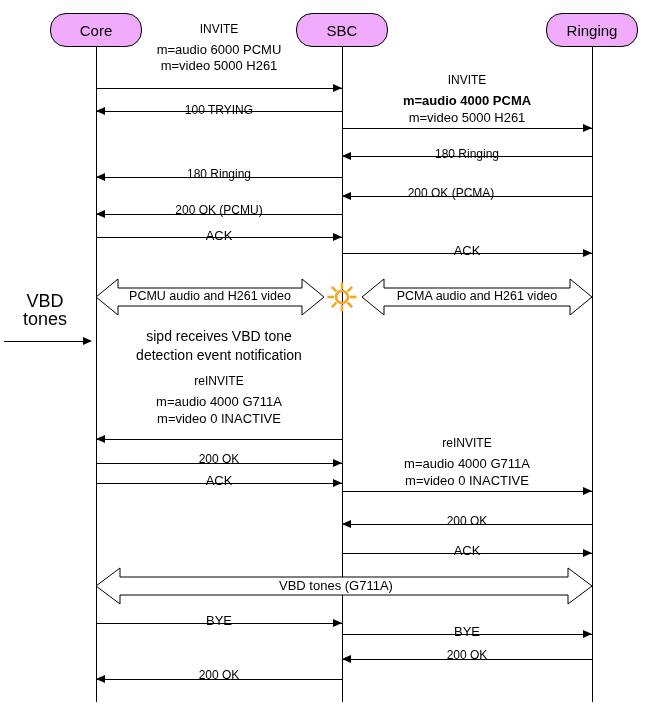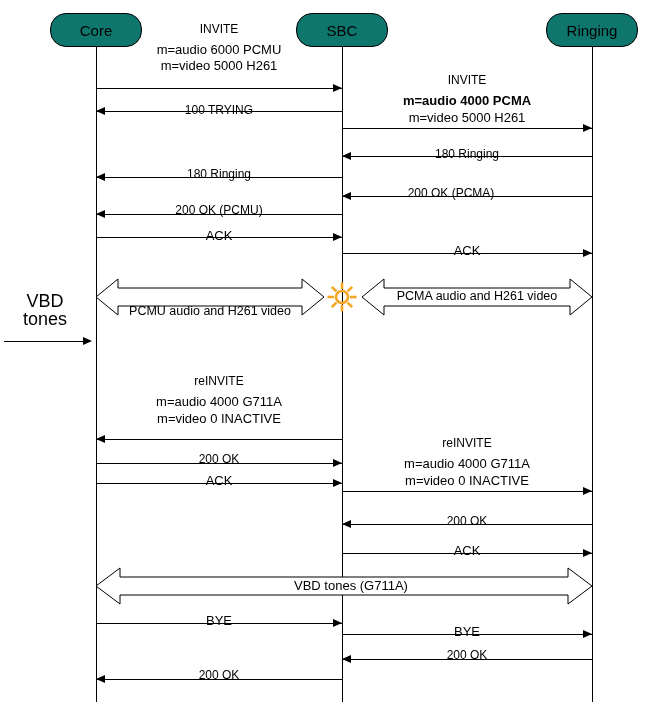--- a/index.html
+++ b/index.html
@@ -15,21 +15,21 @@
     position: relative;
     width: 648px;
     height: 709px;
     overflow: hidden;
     background: #ffffff;
   }
   .lifeline-box {
     position: absolute;
     border: 1px solid #000;
     border-radius: 16px;
-    background: #0f766e;
+    background: #f0abfc;
     text-align: center;
     font-size: 15px;
     line-height: 34px;
     height: 34px;
     box-sizing: border-box;
   }
   .lifeline-line {
     position: absolute;
     width: 0;
     border-left: 1px solid #000;
@@ -144,21 +144,21 @@
 
   <div class="msg-label" style="left:342px; top:243px; width:250px;">ACK</div>
   <div class="arrow-line" style="left:342px; top:253px; width:250px;"></div>
   <div class="arrow-head right" style="left:583px; top:249px;"></div>
 
   <div class="hollow-arrow" style="left:96px; top:276px;">
     <svg width="228" height="42" viewBox="0 0 228 42">
       <polygon points="0,21 22,3 22,12 206,12 206,3 228,21 206,39 206,30 22,30 22,39" fill="#ffffff" stroke="#000000" stroke-width="1"></polygon>
     </svg>
   </div>
-  <div class="msg-label" style="left:100px; top:289px; width:220px; font-size:12.5px;margin-top:15px;">PCMU audio and H261 video</div>
+  <div class="msg-label" style="left:100px; top:289px; width:220px; font-size:12.5px;">PCMU audio and H261 video</div>
 
   <div class="gear" style="left:325px; top:280px;">
     <svg width="34" height="34" viewBox="0 0 34 34">
       <g fill="none" stroke="#f5a623" stroke-width="2.6">
         <circle cx="17" cy="17" r="6"></circle>
         <line x1="17" y1="2.5" x2="17" y2="9"></line>
         <line x1="17" y1="25" x2="17" y2="31.5"></line>
         <line x1="2.5" y1="17" x2="9" y2="17"></line>
         <line x1="25" y1="17" x2="31.5" y2="17"></line>
         <line x1="6.8" y1="6.8" x2="11.4" y2="11.4"></line>
@@ -176,20 +176,24 @@
   </div>
   <div class="msg-label" style="left:366px; top:289px; width:222px; font-size:12.5px;">PCMA audio and H261 video</div>
 
   <div class="side-text" style="left:10px; top:292px; width:70px;">
     <div>VBD</div>
     <div>tones</div>
   </div>
   <div class="arrow-line" style="left:4px; top:341px; width:86px;"></div>
   <div class="arrow-head right" style="left:83px; top:337px;"></div>
 
+  <div class="note-text" style="left:96px; top:327px; width:246px;">
+    <div>sipd receives VBD tone</div>
+    <div>detection event notification</div>
+  </div>
 
   <div class="msg-label bold" style="left:96px; top:374px; width:246px;">reINVITE</div>
   <div class="msg-label" style="left:96px; top:394px; width:246px;">m=audio 4000 G711A</div>
   <div class="msg-label" style="left:96px; top:411px; width:246px;">m=video 0 INACTIVE</div>
   <div class="arrow-line" style="left:96px; top:439px; width:246px;"></div>
   <div class="arrow-head left" style="left:96px; top:435px;"></div>
 
   <div class="msg-label bold" style="left:342px; top:436px; width:250px;">reINVITE</div>
   <div class="msg-label" style="left:342px; top:456px; width:250px;">m=audio 4000 G711A</div>
   <div class="msg-label" style="left:342px; top:473px; width:250px;">m=video 0 INACTIVE</div>
@@ -210,21 +214,21 @@
 
   <div class="msg-label" style="left:342px; top:543px; width:250px;">ACK</div>
   <div class="arrow-line" style="left:342px; top:553px; width:250px;"></div>
   <div class="arrow-head right" style="left:583px; top:549px;"></div>
 
   <div class="hollow-arrow" style="left:96px; top:565px;">
     <svg width="496" height="42" viewBox="0 0 496 42">
       <polygon points="0,21 24,3 24,12 472,12 472,3 496,21 472,39 472,30 24,30 24,39" fill="#ffffff" stroke="#000000" stroke-width="1"></polygon>
     </svg>
   </div>
-  <div class="msg-label" style="left:127px; top:578px; width:448px;">VBD tones (G711A)</div>
+  <div class="msg-label" style="left:112px; top:578px; width:448px;">VBD tones (G711A)</div>
 
   <div class="msg-label" style="left:96px; top:613px; width:246px;">BYE</div>
   <div class="arrow-line" style="left:96px; top:623px; width:246px;"></div>
   <div class="arrow-head right" style="left:333px; top:619px;"></div>
 
   <div class="msg-label" style="left:342px; top:624px; width:250px;">BYE</div>
   <div class="arrow-line" style="left:342px; top:634px; width:250px;"></div>
   <div class="arrow-head right" style="left:583px; top:630px;"></div>
 
   <div class="msg-label bold" style="left:342px; top:648px; width:250px;">200 OK</div>

